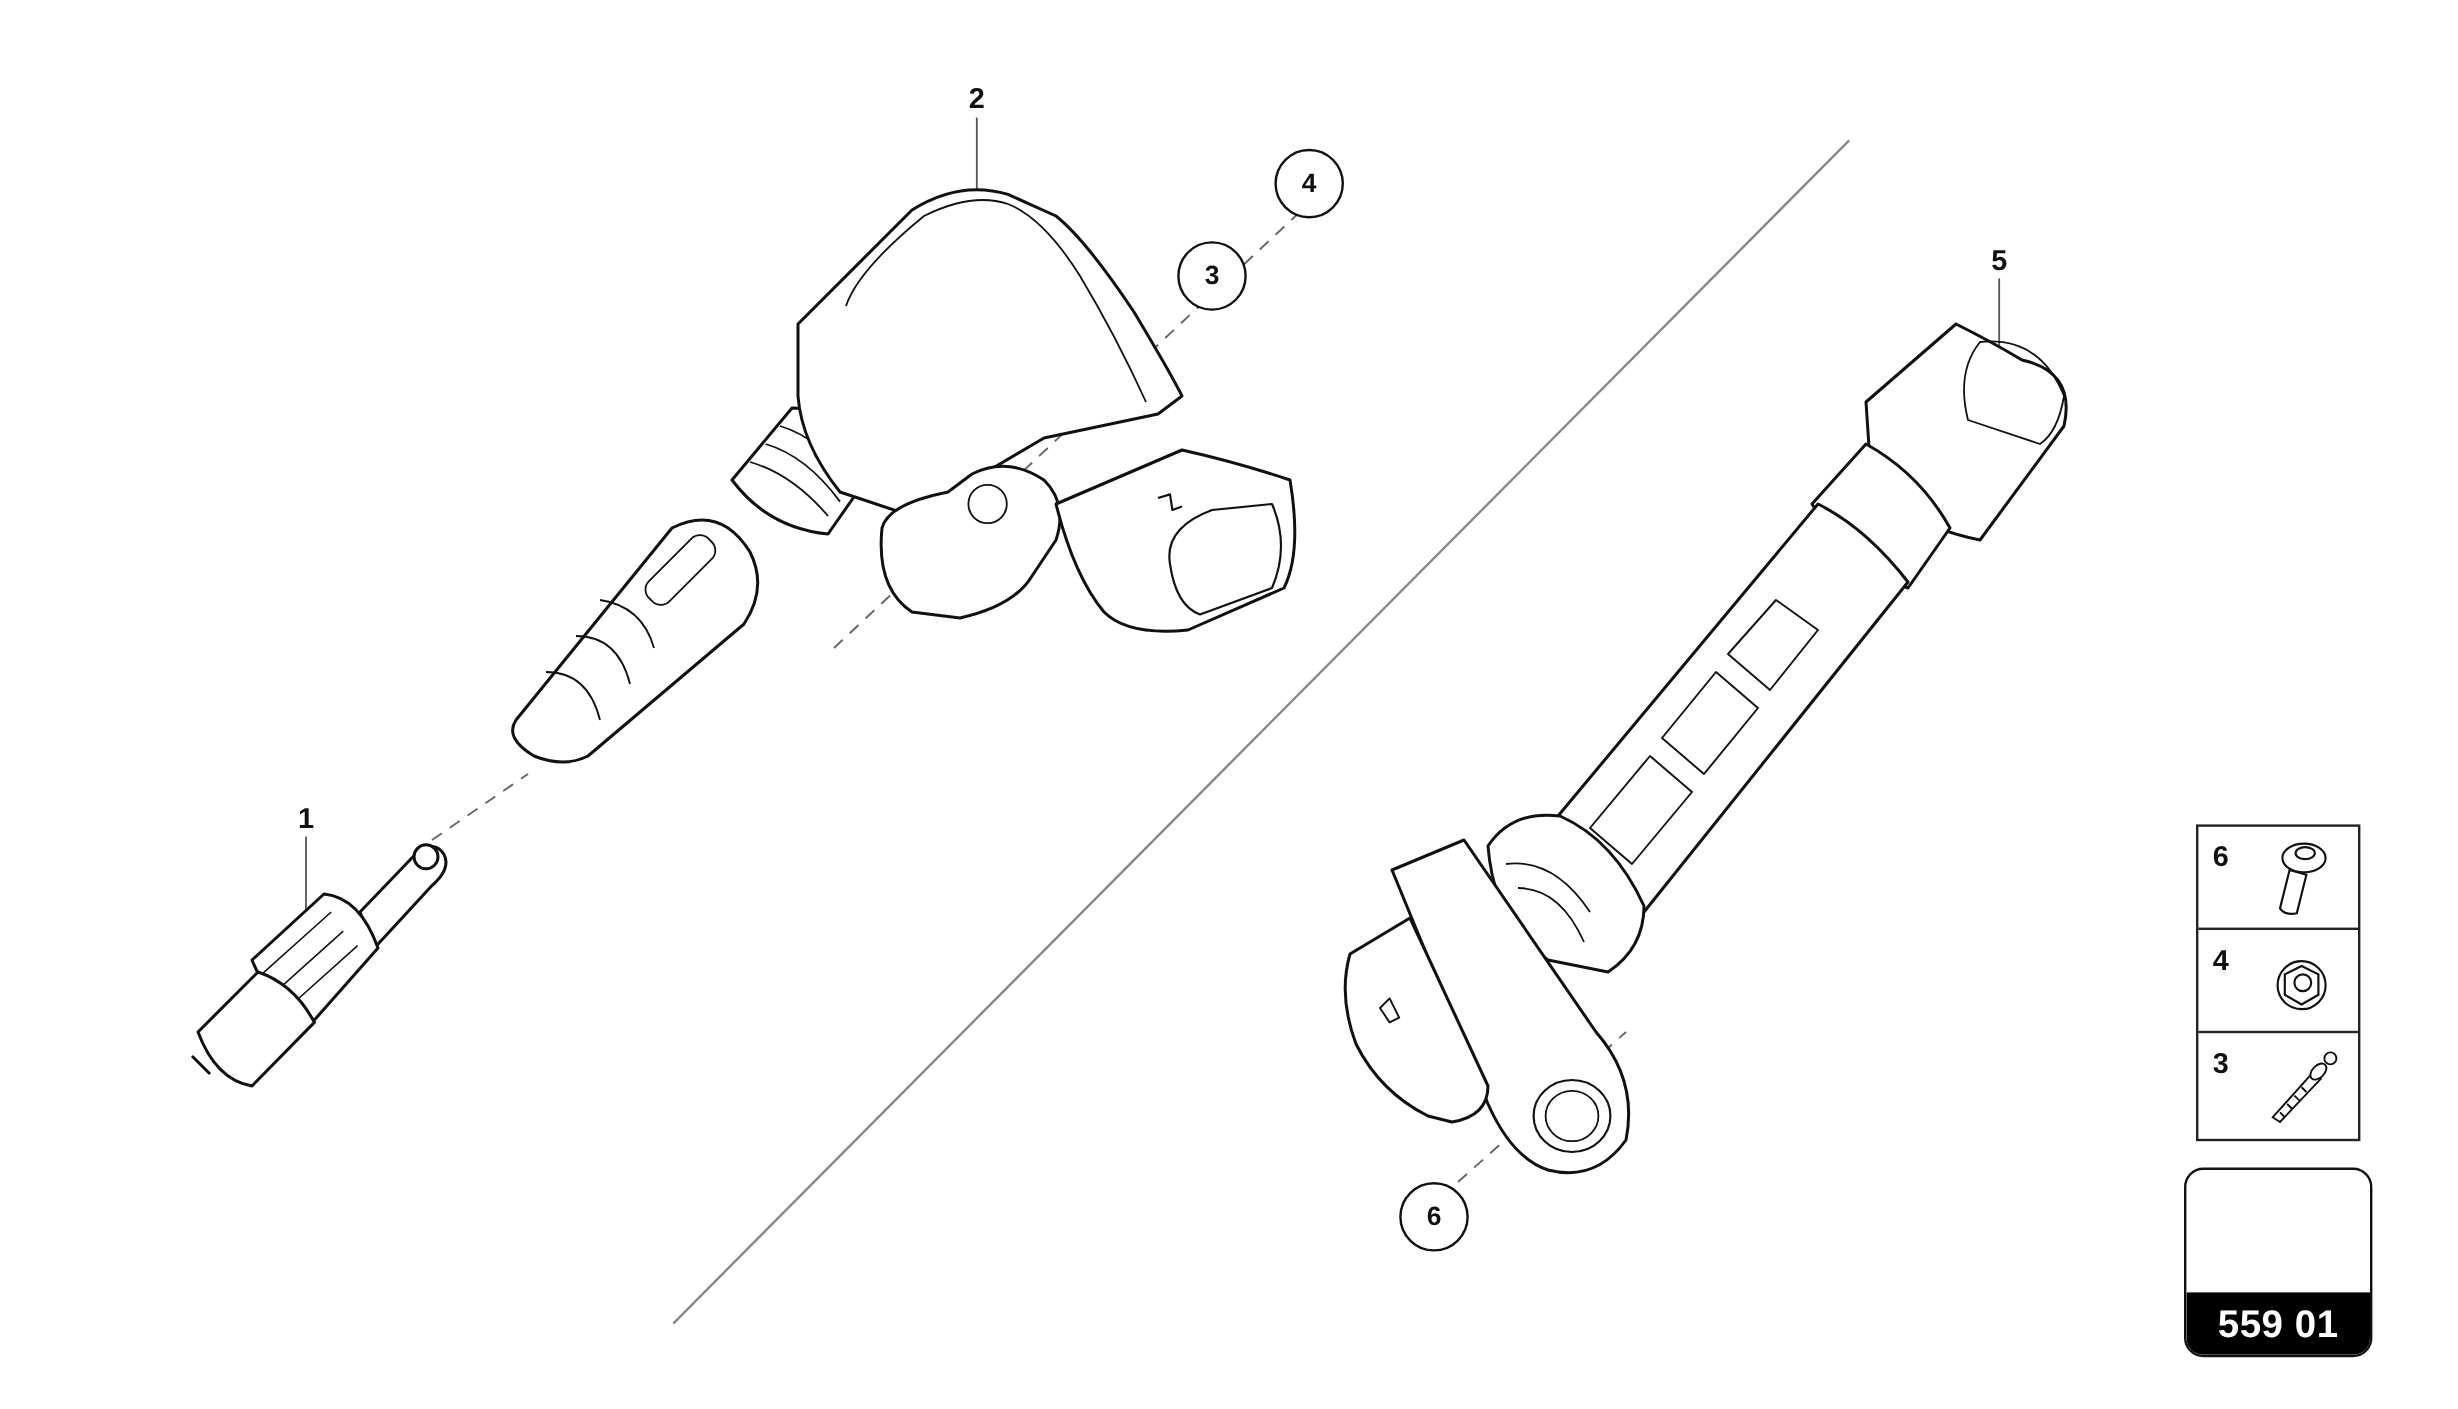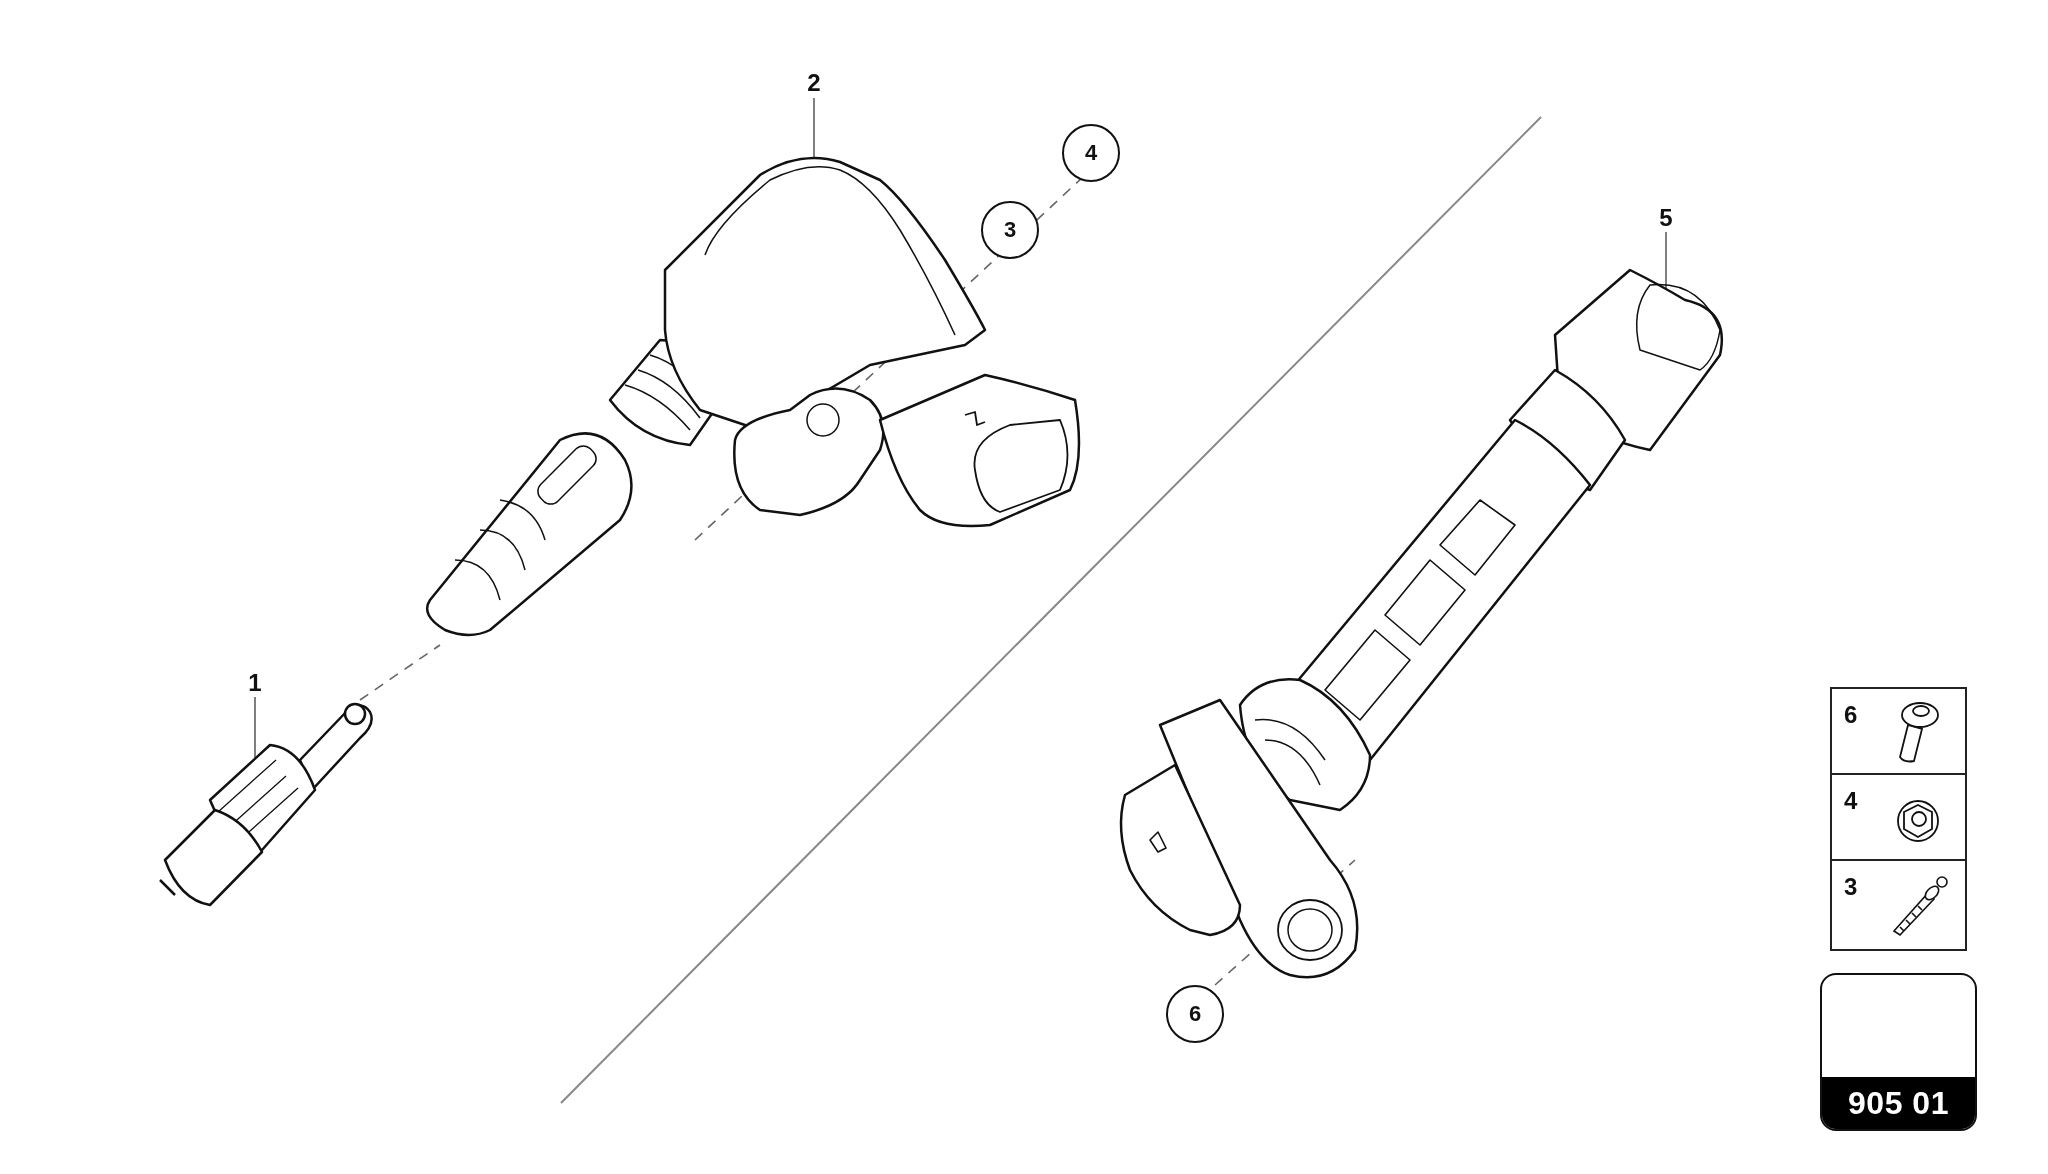--- a/index.html
+++ b/index.html
@@ -125,14 +125,14 @@
         <path d="M14 64 L48 26 L54 32 L20 68 Z"></path>
         <path d="M20 60 L24 64 M26 53 L30 57 M32 46 L36 50 M38 39 L42 43" fill="none"></path>
         <ellipse cx="52" cy="26" rx="8" ry="5" transform="rotate(-45 52 26)"></ellipse>
         <circle cx="62" cy="15" r="5"></circle>
       </g>
     </svg>
   </div>
 </div>
 
 <div class="badge">
-  <div class="badge-footer">905 01</div>
+  <div class="badge-footer">559 01</div>
 </div>
 
 </body></html>

